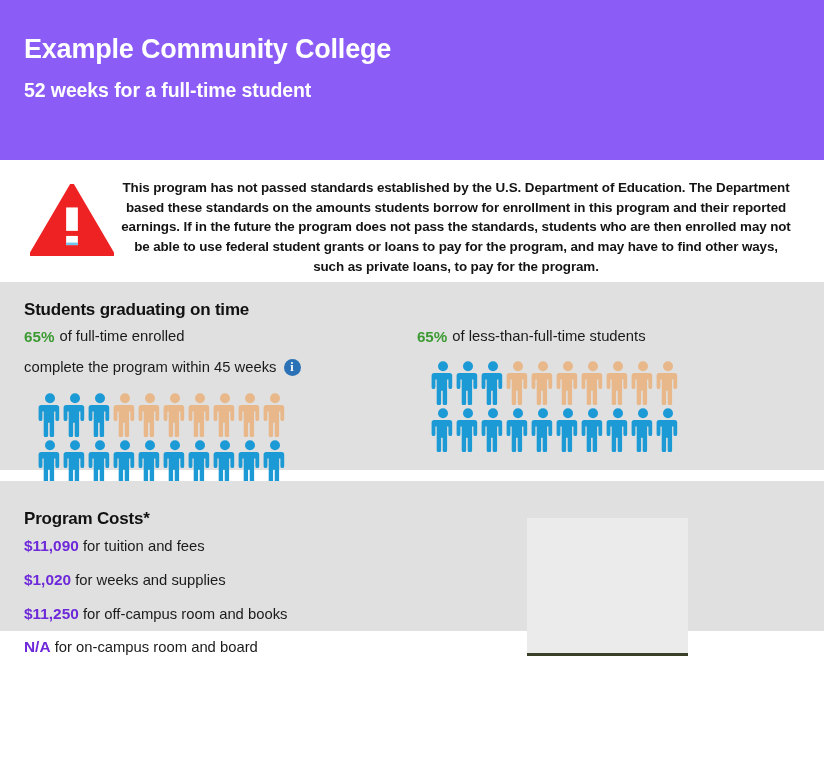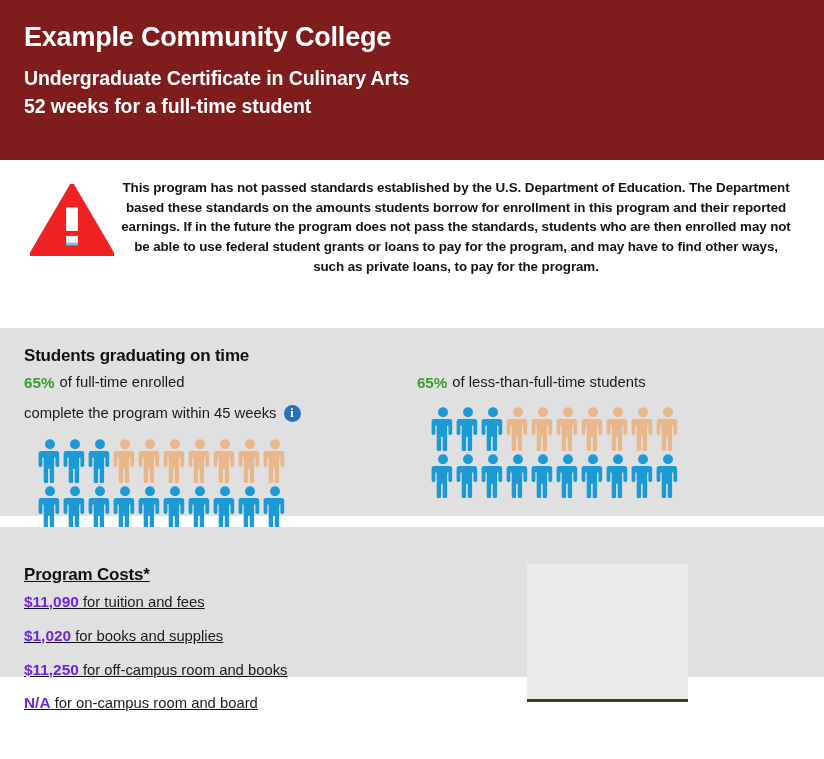--- a/index.html
+++ b/index.html
@@ -13,23 +13,23 @@
     height: 759px;
     background: #ffffff;
     font-family: "Liberation Sans", "DejaVu Sans", sans-serif;
     color: #111111;
     overflow: hidden;
     position: relative;
   }
 
   
   .header {
-    background: #7f1d1d;
+    background: #8b5cf6;
     height: 160px;
-    padding: 22px 24px 0 24px;
+    padding: 34px 24px 0 24px;
     color: #ffffff;
   }
   .header-title {
     font-size: 27px;
     font-weight: bold;
     letter-spacing: -0.2px;
     line-height: 1.15;
     margin: 0 0 12px 0;
     color: #ffffff;
   }
@@ -41,21 +41,21 @@
     color: #ffffff;
     letter-spacing: -0.1px;
   }
 
   
   .warning {
     display: flex;
     align-items: flex-start;
     padding: 16px 24px 14px 24px;
     background: #ffffff;
-    height: 168px;
+    height: 122px;
   }
   .warning-icon {
     flex: 0 0 auto;
     width: 84px;
     margin-top: 8px;
     margin-left: 6px;
   }
   .warning-text {
     flex: 1 1 auto;
     font-size: 13.4px;
@@ -77,22 +77,21 @@
   .panel-grad {
     height: 188px;
   }
   .panel-gap {
     height: 11px;
     background: #ffffff;
   }
   .panel-costs {
     height: 150px;
     position: relative;
-    padding-top: 38px;
-    text-decoration: underline;
+    padding-top: 28px;
   }
 
   .panel-heading {
     font-size: 17px;
     font-weight: bold;
     color: #111111;
     margin: 0 0 9px 0;
     letter-spacing: -0.2px;
   }
 
@@ -188,21 +187,20 @@
     width: 161px;
     height: 3px;
     background: #3a3f28;
   }
 </style>
 </head>
 <body>
 
 <div class="header">
   <h1 class="header-title">Example Community College</h1>
-  <div class="header-sub">Undergraduate Certificate in Culinary Arts</div>
   <div class="header-sub">52 weeks for a full-time student</div>
 </div>
 
 <div class="warning">
   <div class="warning-icon">
     <svg viewBox="0 0 100 86" width="84" height="72" aria-hidden="true">
       <path d="M50 2 L98 84 L2 84 Z" fill="#ee2222" stroke="#ee2222" stroke-width="6" stroke-linejoin="round"></path>
       <rect x="43" y="28" width="14" height="28" fill="#ffffff"></rect>
       <rect x="43" y="62" width="14" height="11" fill="#ffffff"></rect>
       <rect x="43" y="70" width="14" height="3" fill="#6fc3ec"></rect>
@@ -413,21 +411,21 @@
 
 <div class="panel panel-costs">
   <div class="panel-heading">Program Costs*</div>
 
   <div class="cost-line">
     <span class="cost-amt">$11,090</span>
     <span>for tuition and fees</span>
   </div>
   <div class="cost-line">
     <span class="cost-amt">$1,020</span>
-    <span>for books and supplies</span>
+    <span>for weeks and supplies</span>
   </div>
   <div class="cost-line">
     <span class="cost-amt">$11,250</span>
     <span>for off-campus room and books</span>
   </div>
   <div class="cost-line">
     <span class="cost-amt">N/A</span>
     <span>for on-campus room and board</span>
   </div>
 

